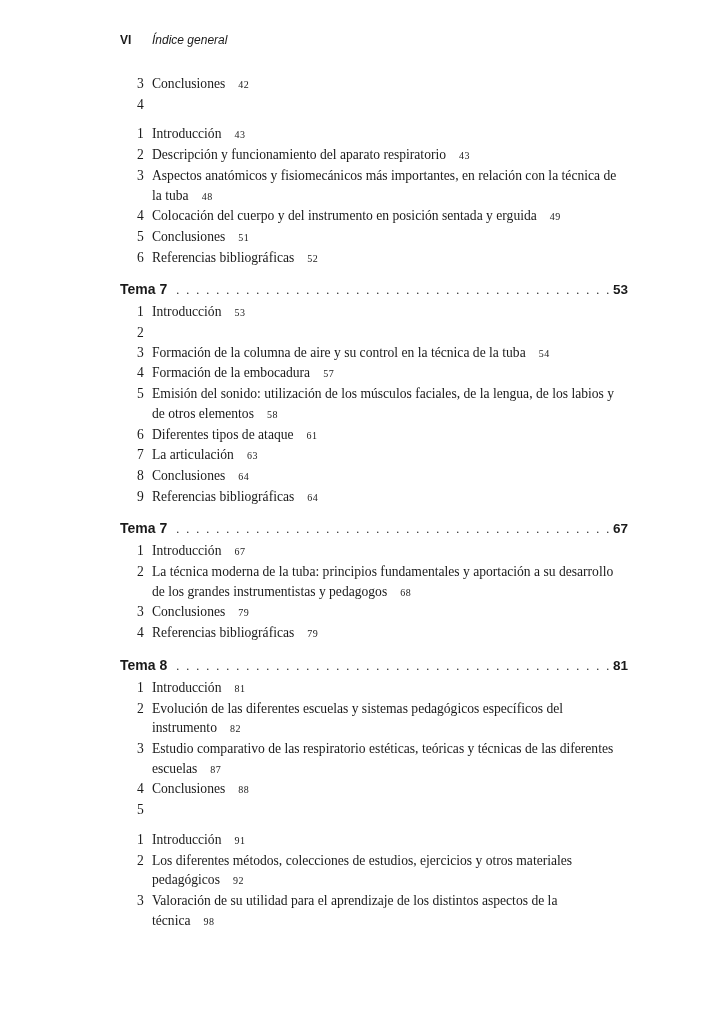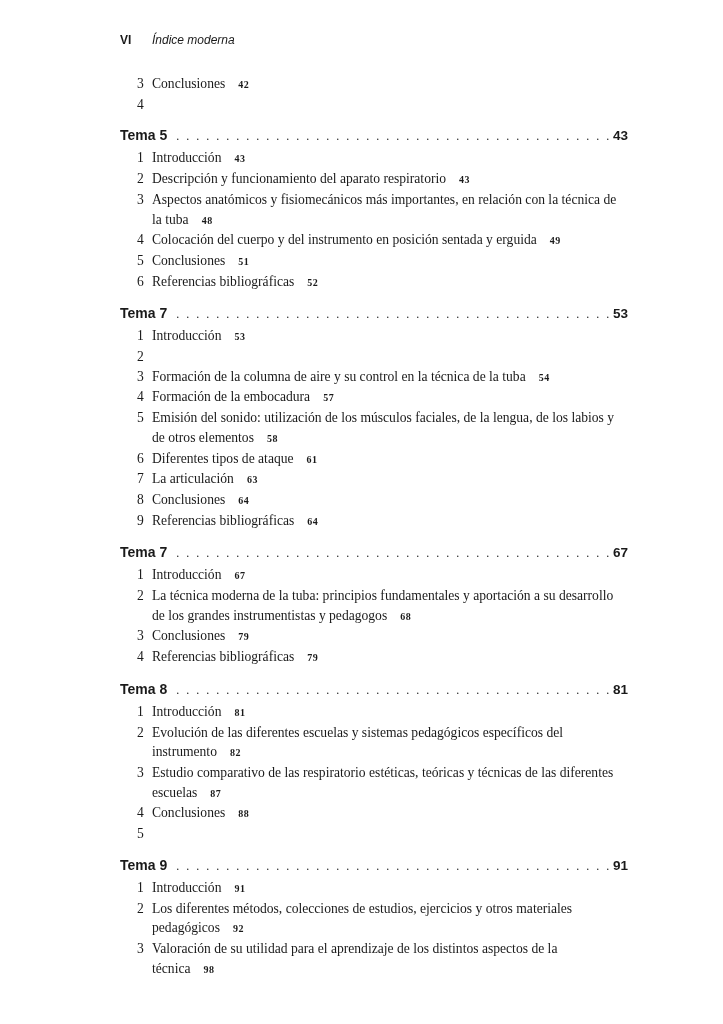--- a/index.html
+++ b/index.html
@@ -61,46 +61,40 @@
     font-size: 13.6px;
     line-height: 19.7px;
     padding-left: 17px;
   }
   .item-num { width: 15px; flex: none; }
   .item-body { max-width: 468px; }
   .item-page {
     font-size: 10px;
     margin-left: 13px;
     letter-spacing: 0.5px;
-    font-weight: bold;
   }
 </style>
 </head>
 <body>
 
 <div class="page">
   <div class="running-header">
-    <span class="folio">VI</span><span class="running-title">Índice moderna</span>
+    <span class="folio">VI</span><span class="running-title">Índice general</span>
   </div>
   <div class="toc" id="toc">
       <section class="toc-section continued">
         <div class="toc-item">
           <span class="item-num">3</span>
           <div class="item-body"><span class="item-title">Conclusiones</span><span class="item-page">42</span></div>
         </div>
         <div class="toc-item">
           <span class="item-num">4</span>
         </div>
       </section>
       <section class="toc-section">
-        <div class="section-line">
-          <span class="section-title">Tema 5</span>
-          <span class="leader"></span>
-          <span class="section-page">43</span>
-        </div>
         <div class="toc-item">
           <span class="item-num">1</span>
           <div class="item-body"><span class="item-title">Introducción</span><span class="item-page">43</span></div>
         </div>
         <div class="toc-item">
           <span class="item-num">2</span>
           <div class="item-body"><span class="item-title">Descripción y funcionamiento del aparato respiratorio</span><span class="item-page">43</span></div>
         </div>
         <div class="toc-item">
           <span class="item-num">3</span>
@@ -204,25 +198,20 @@
         </div>
         <div class="toc-item">
           <span class="item-num">4</span>
           <div class="item-body"><span class="item-title">Conclusiones</span><span class="item-page">88</span></div>
         </div>
         <div class="toc-item">
           <span class="item-num">5</span>
         </div>
       </section>
       <section class="toc-section">
-        <div class="section-line">
-          <span class="section-title">Tema 9</span>
-          <span class="leader"></span>
-          <span class="section-page">91</span>
-        </div>
         <div class="toc-item">
           <span class="item-num">1</span>
           <div class="item-body"><span class="item-title">Introducción</span><span class="item-page">91</span></div>
         </div>
         <div class="toc-item">
           <span class="item-num">2</span>
           <div class="item-body"><span class="item-title">Los diferentes métodos, colecciones de estudios, ejercicios y otros materiales pedagógicos</span><span class="item-page">92</span></div>
         </div>
         <div class="toc-item">
           <span class="item-num">3</span>

